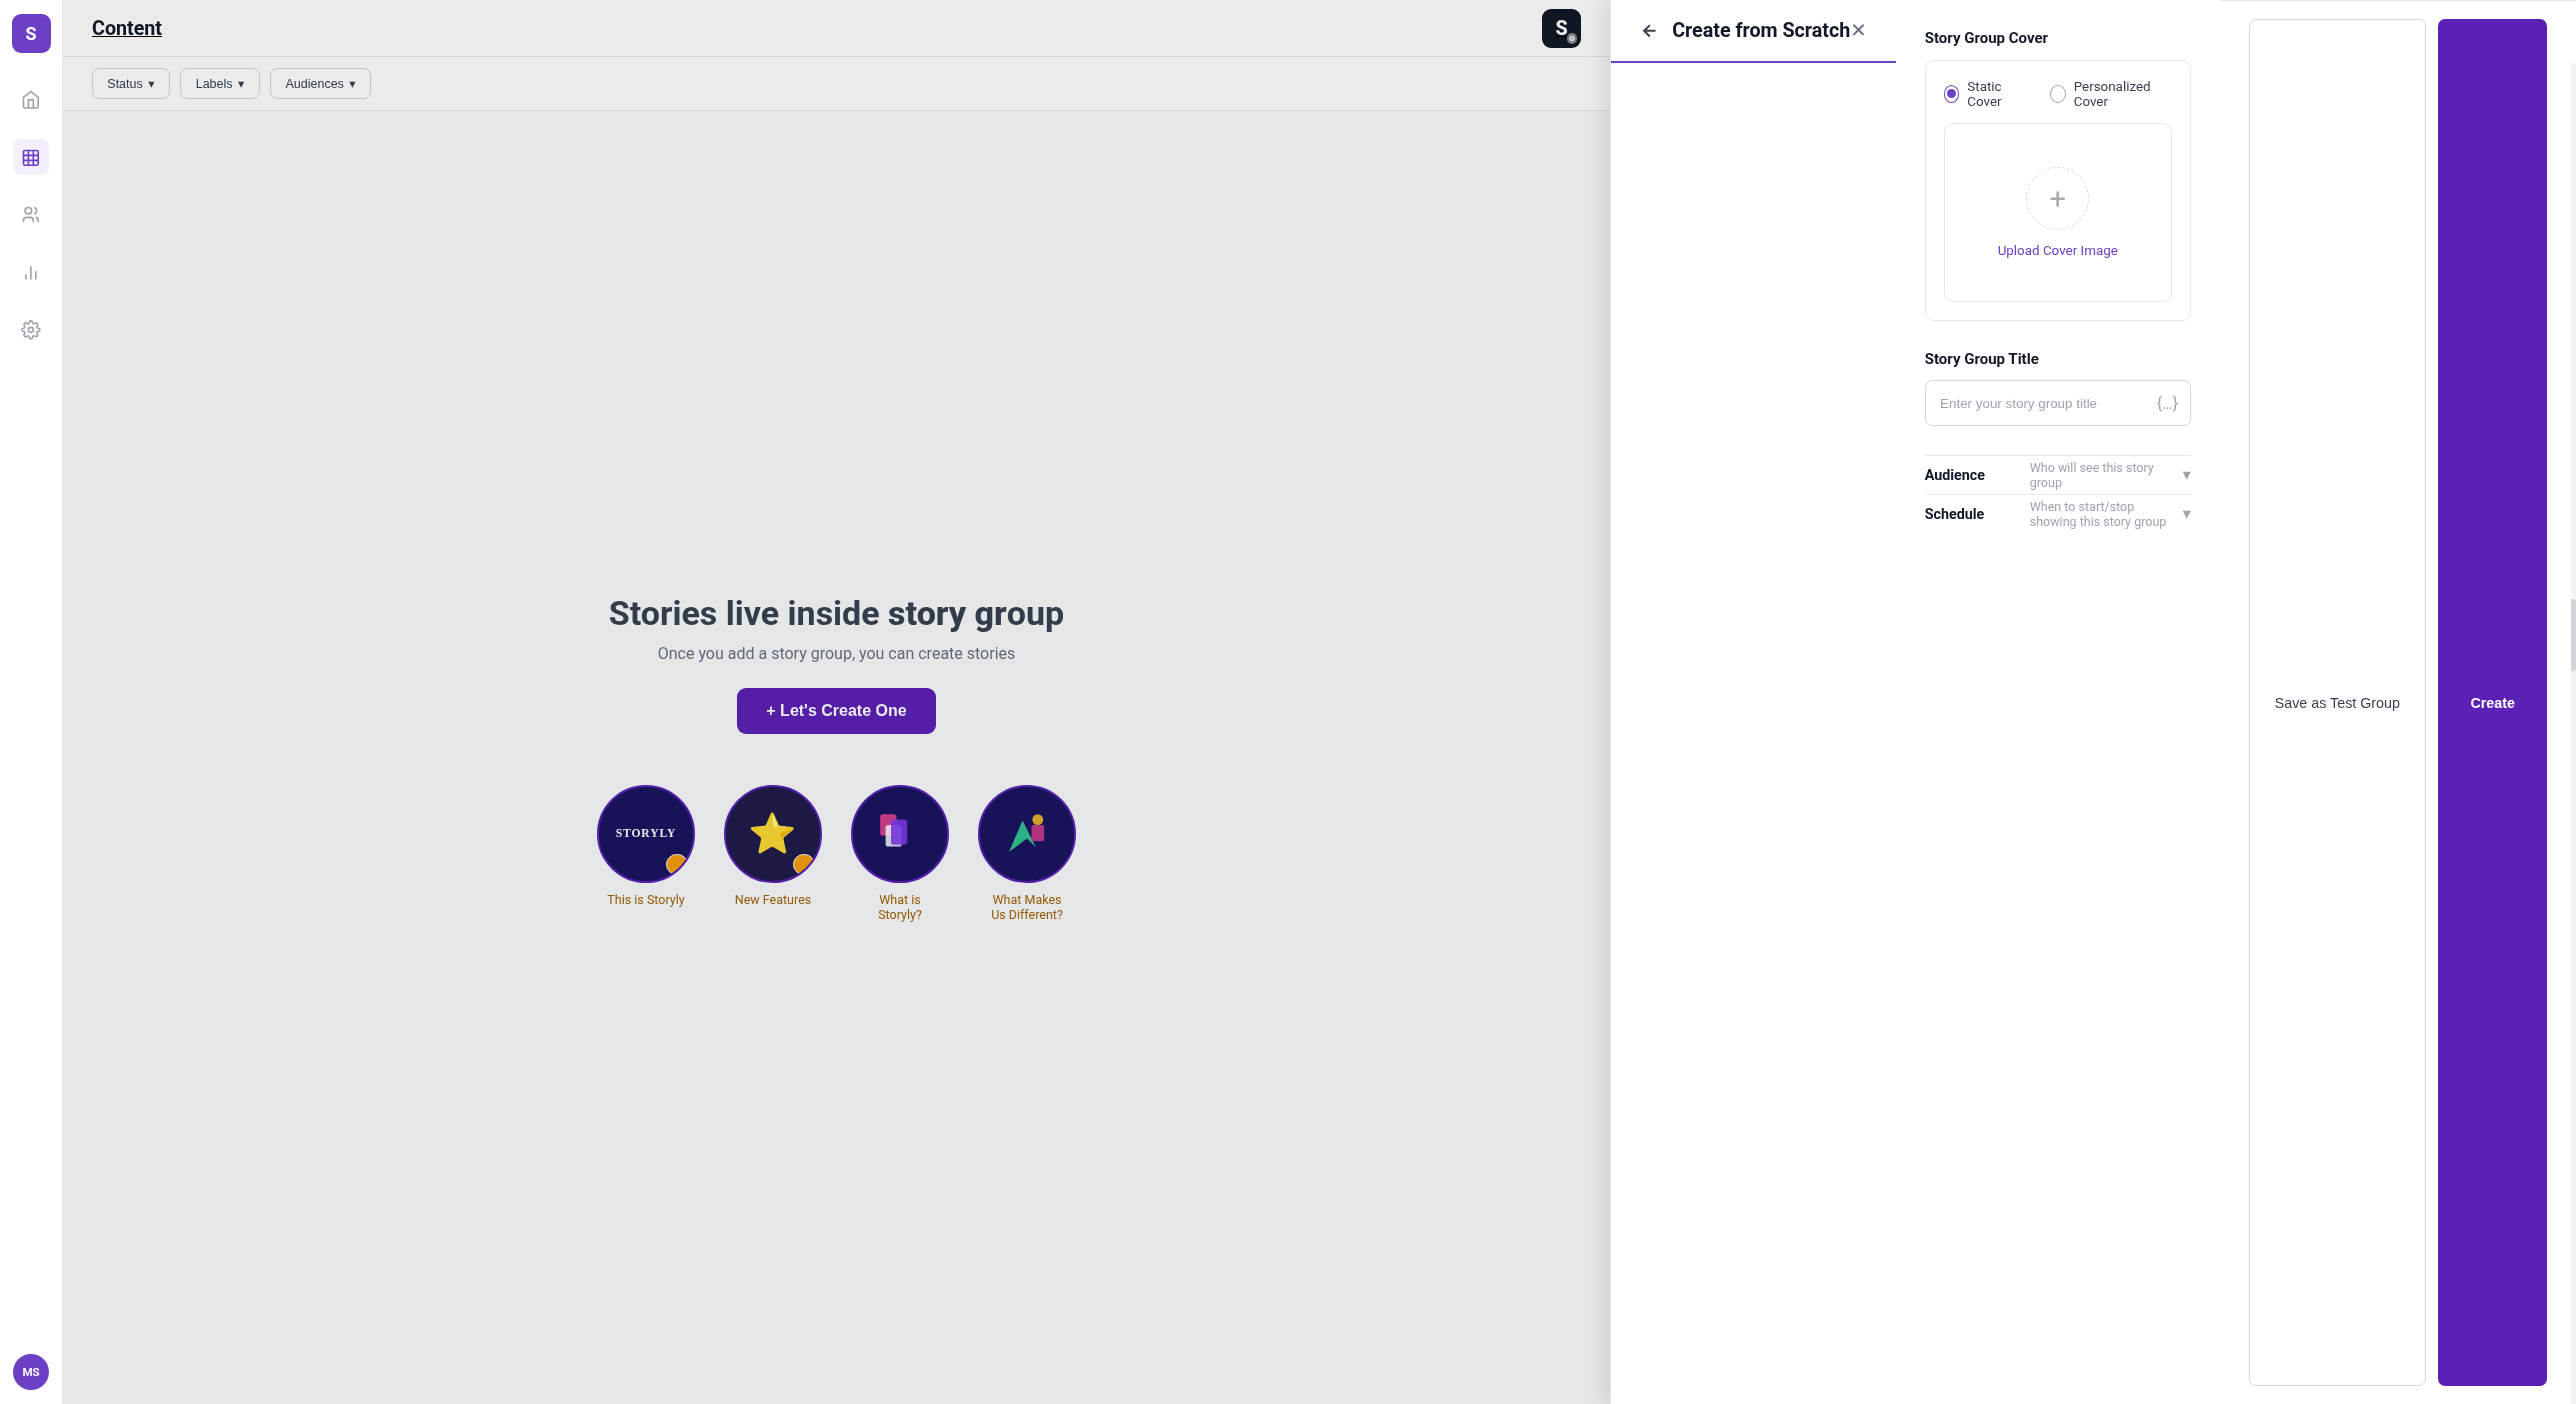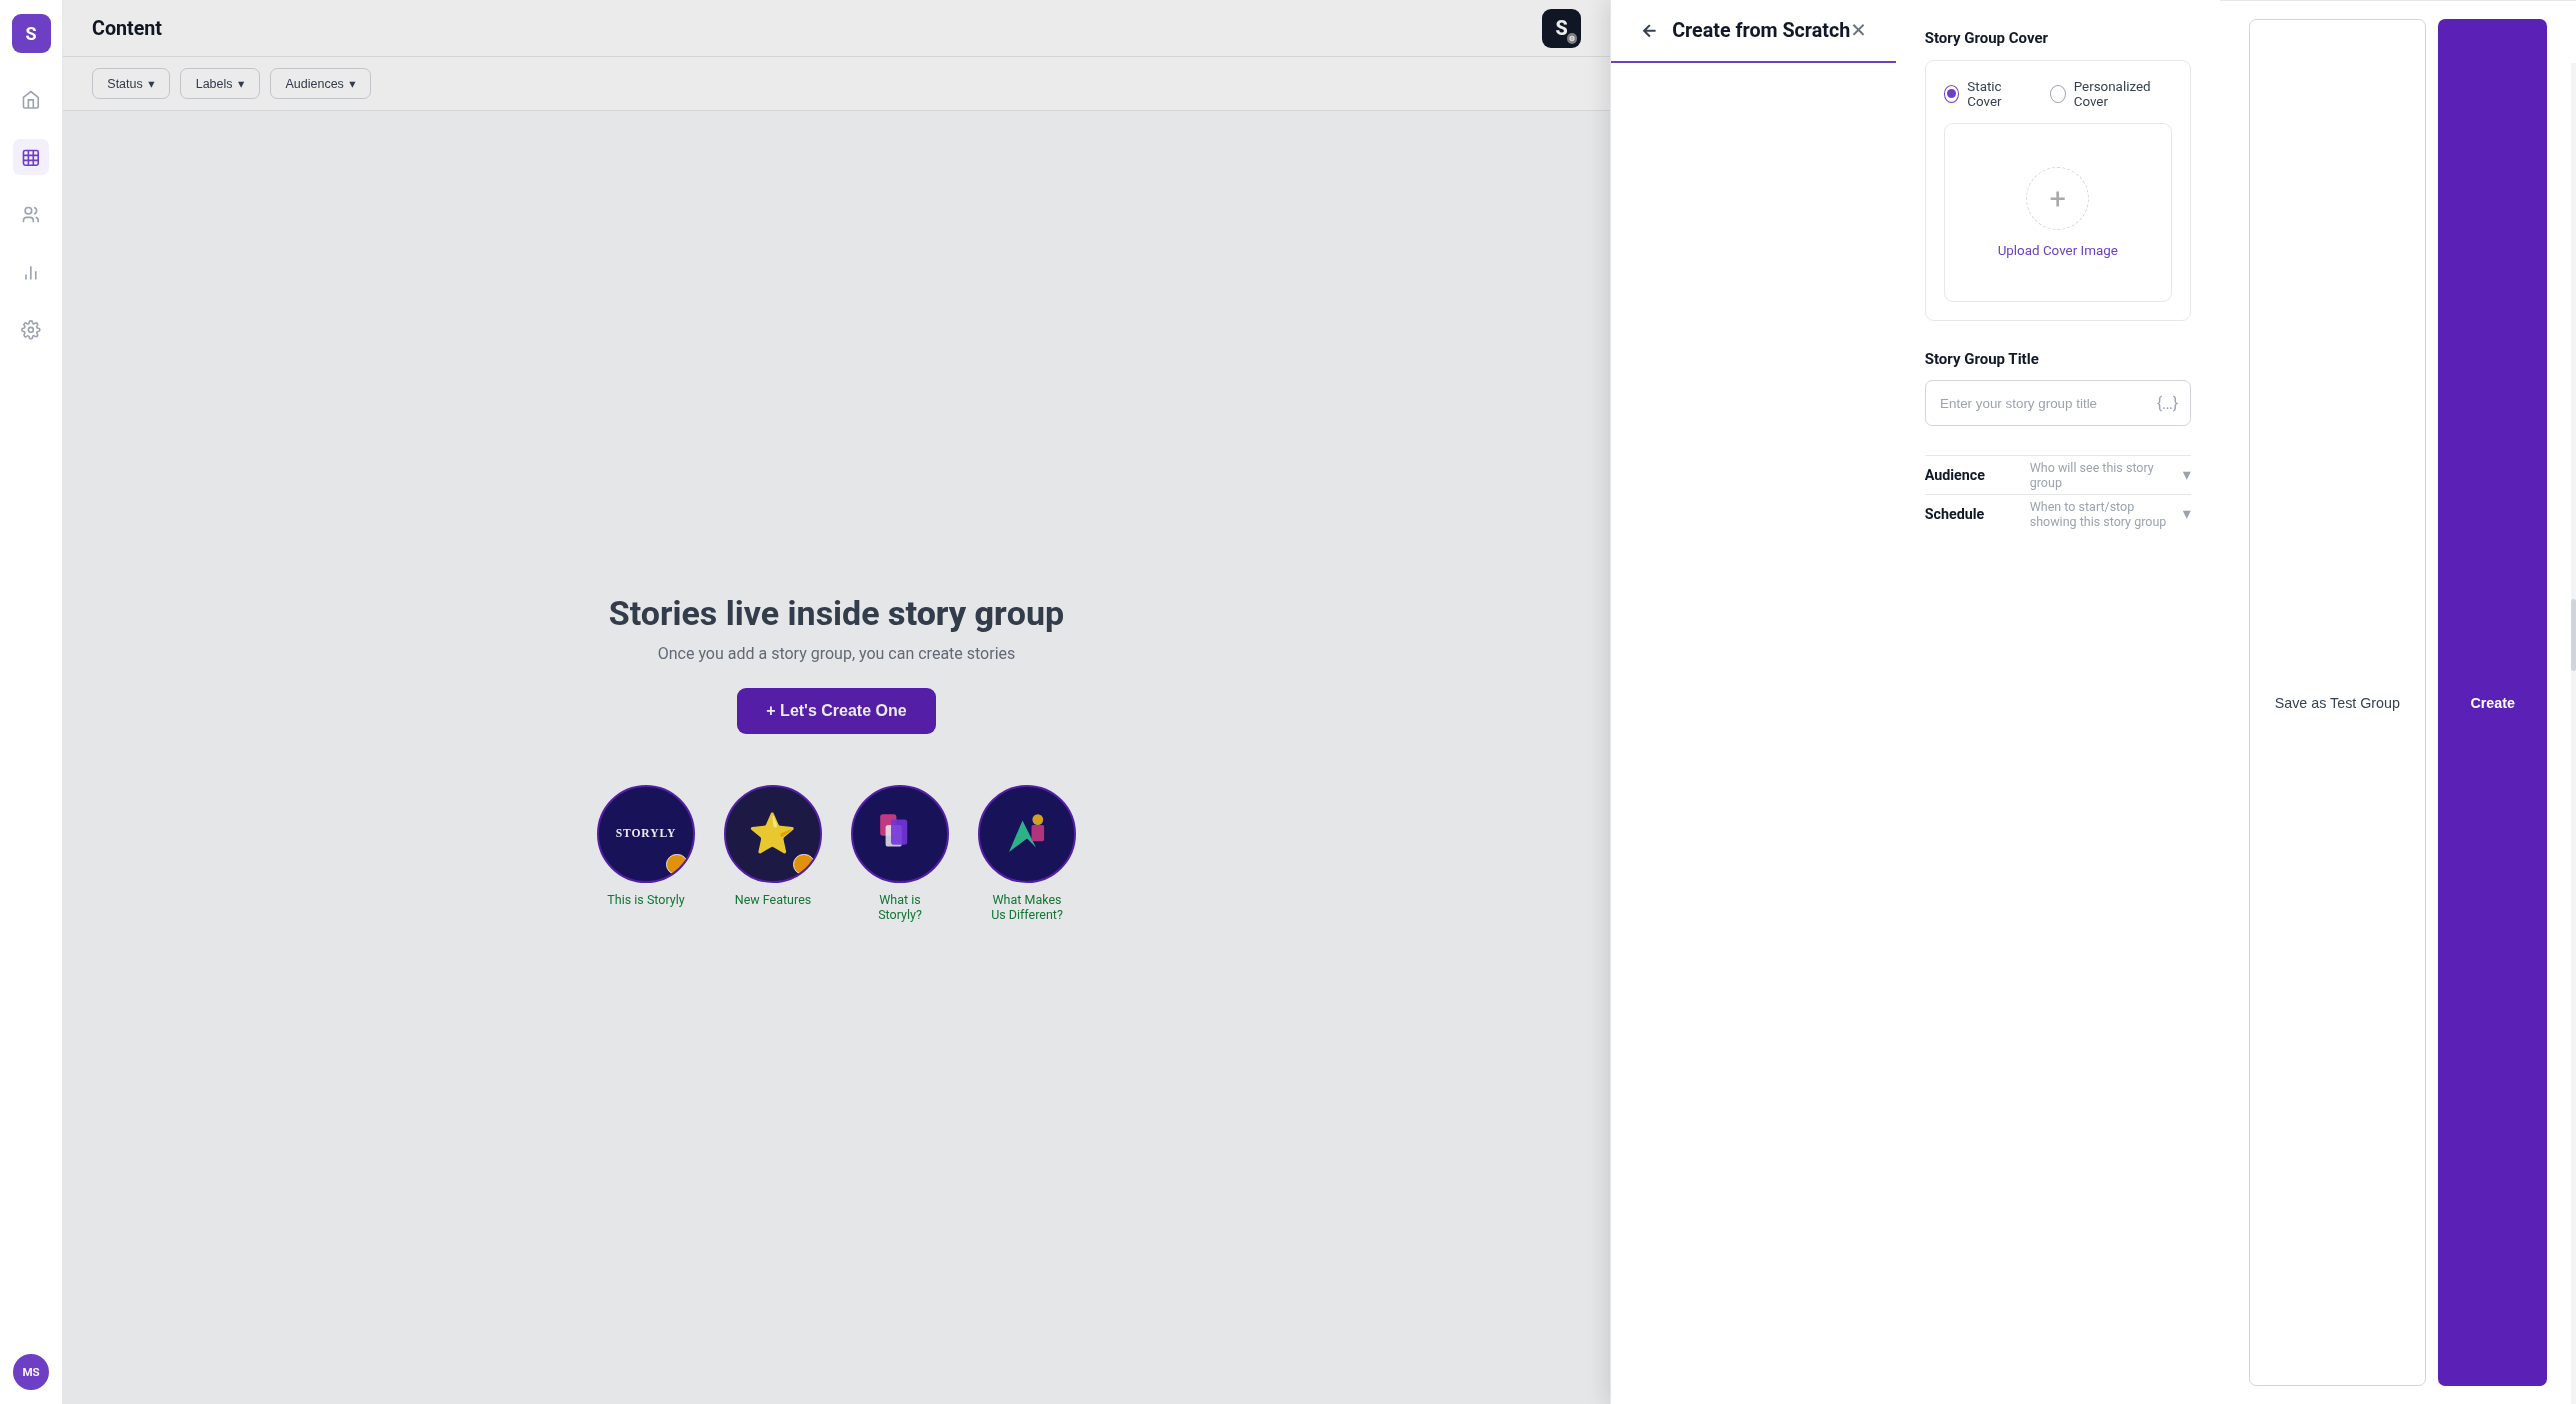--- a/index.html
+++ b/index.html
@@ -56,20 +56,21 @@
       filter: brightness(0.92);
     }
     .top-bar {
       height: 57px;
       background: #fff;
       border-bottom: 0.9px solid #e5e7eb;
       display: flex;
       align-items: center;
       padding: 0 29px;
       justify-content: space-between;
+      text-decoration: underline;
     }
     .top-bar-title {
       font-size: 19.7px;
       font-weight: 700;
       color: #111827;
     }
     .top-bar-logo {
       width: 39px; height: 39px;
       background: #111827;
       border-radius: 9px;
@@ -161,21 +162,21 @@
       position: absolute;
       bottom: 5.4px;
       right: 5.4px;
       width: 21.5px; height: 21.5px;
       background: #f59e0b;
       border-radius: 50%;
       border: 1.8px solid #fff;
     }
     .story-group-label {
       font-size: 12.5px;
-      color: #15803d;
+      color: #a16207;
       text-align: center;
     }
     
     .storyly-text {
       color: #fff;
       font-size: 11.6px;
       font-weight: 800;
       letter-spacing: 0.9px;
     }
     

